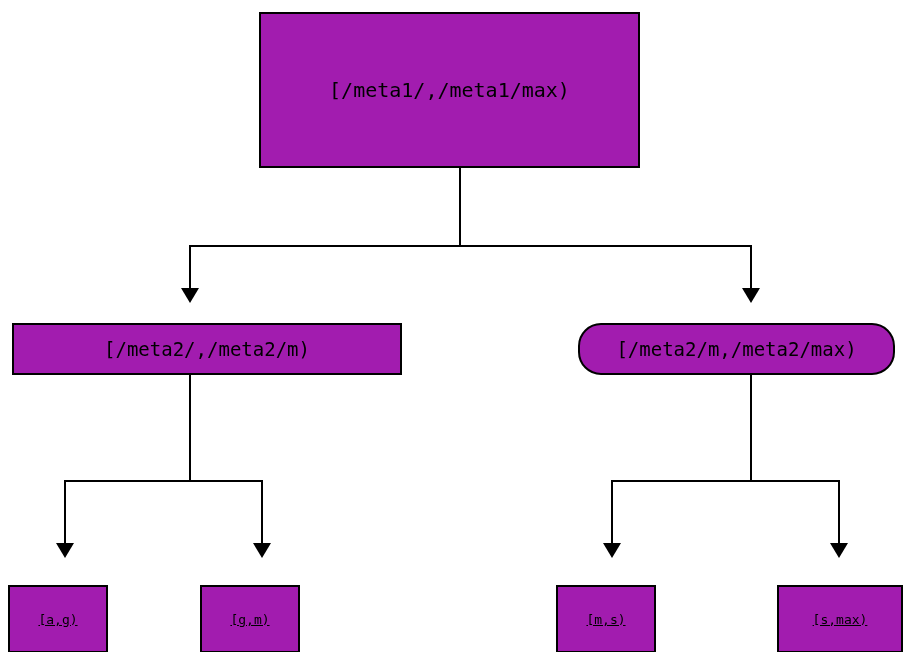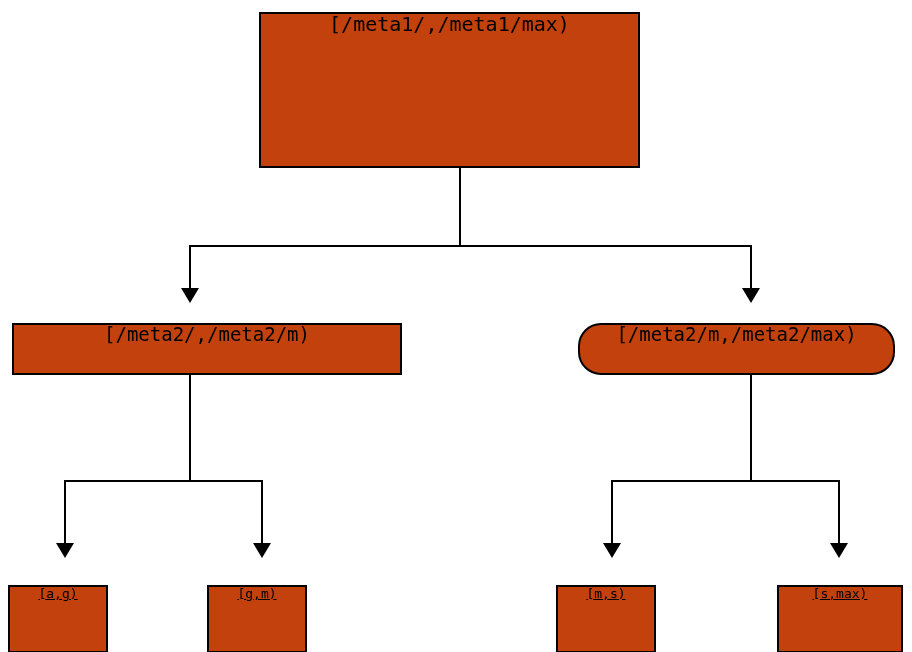--- a/index.html
+++ b/index.html
@@ -15,23 +15,24 @@
     position: relative;
     width: 912px;
     height: 652px;
     background: #ffffff;
     overflow: hidden;
   }
   
   .node {
     position: absolute;
     box-sizing: border-box;
-    background: #c2410c;
+    background: #a21caf;
     border: 2px solid #000000;
     display: flex;
+    align-items: center;
     justify-content: center;
     color: #000000;
     letter-spacing: 0px;
     white-space: pre;
   }
   .node-label {
     display: block;
     line-height: 1;
   }
   #node-root {
@@ -56,21 +57,21 @@
     font-size: 19px;
     border-radius: 23px;
   }
   .leaf {
     top: 585px;
     height: 68px;
     font-size: 13px;
     text-decoration: underline;
   }
   #node-leaf-ag   { left: 8px;   width: 100px; }
-  #node-leaf-gm   { left: 207px; width: 100px; }
+  #node-leaf-gm   { left: 200px; width: 100px; }
   #node-leaf-ms   { left: 556px; width: 100px; }
   #node-leaf-smax { left: 777px; width: 126px; }
 
   
   .edge-v {
     position: absolute;
     width: 2px;
     background: #000000;
   }
   .edge-h {

